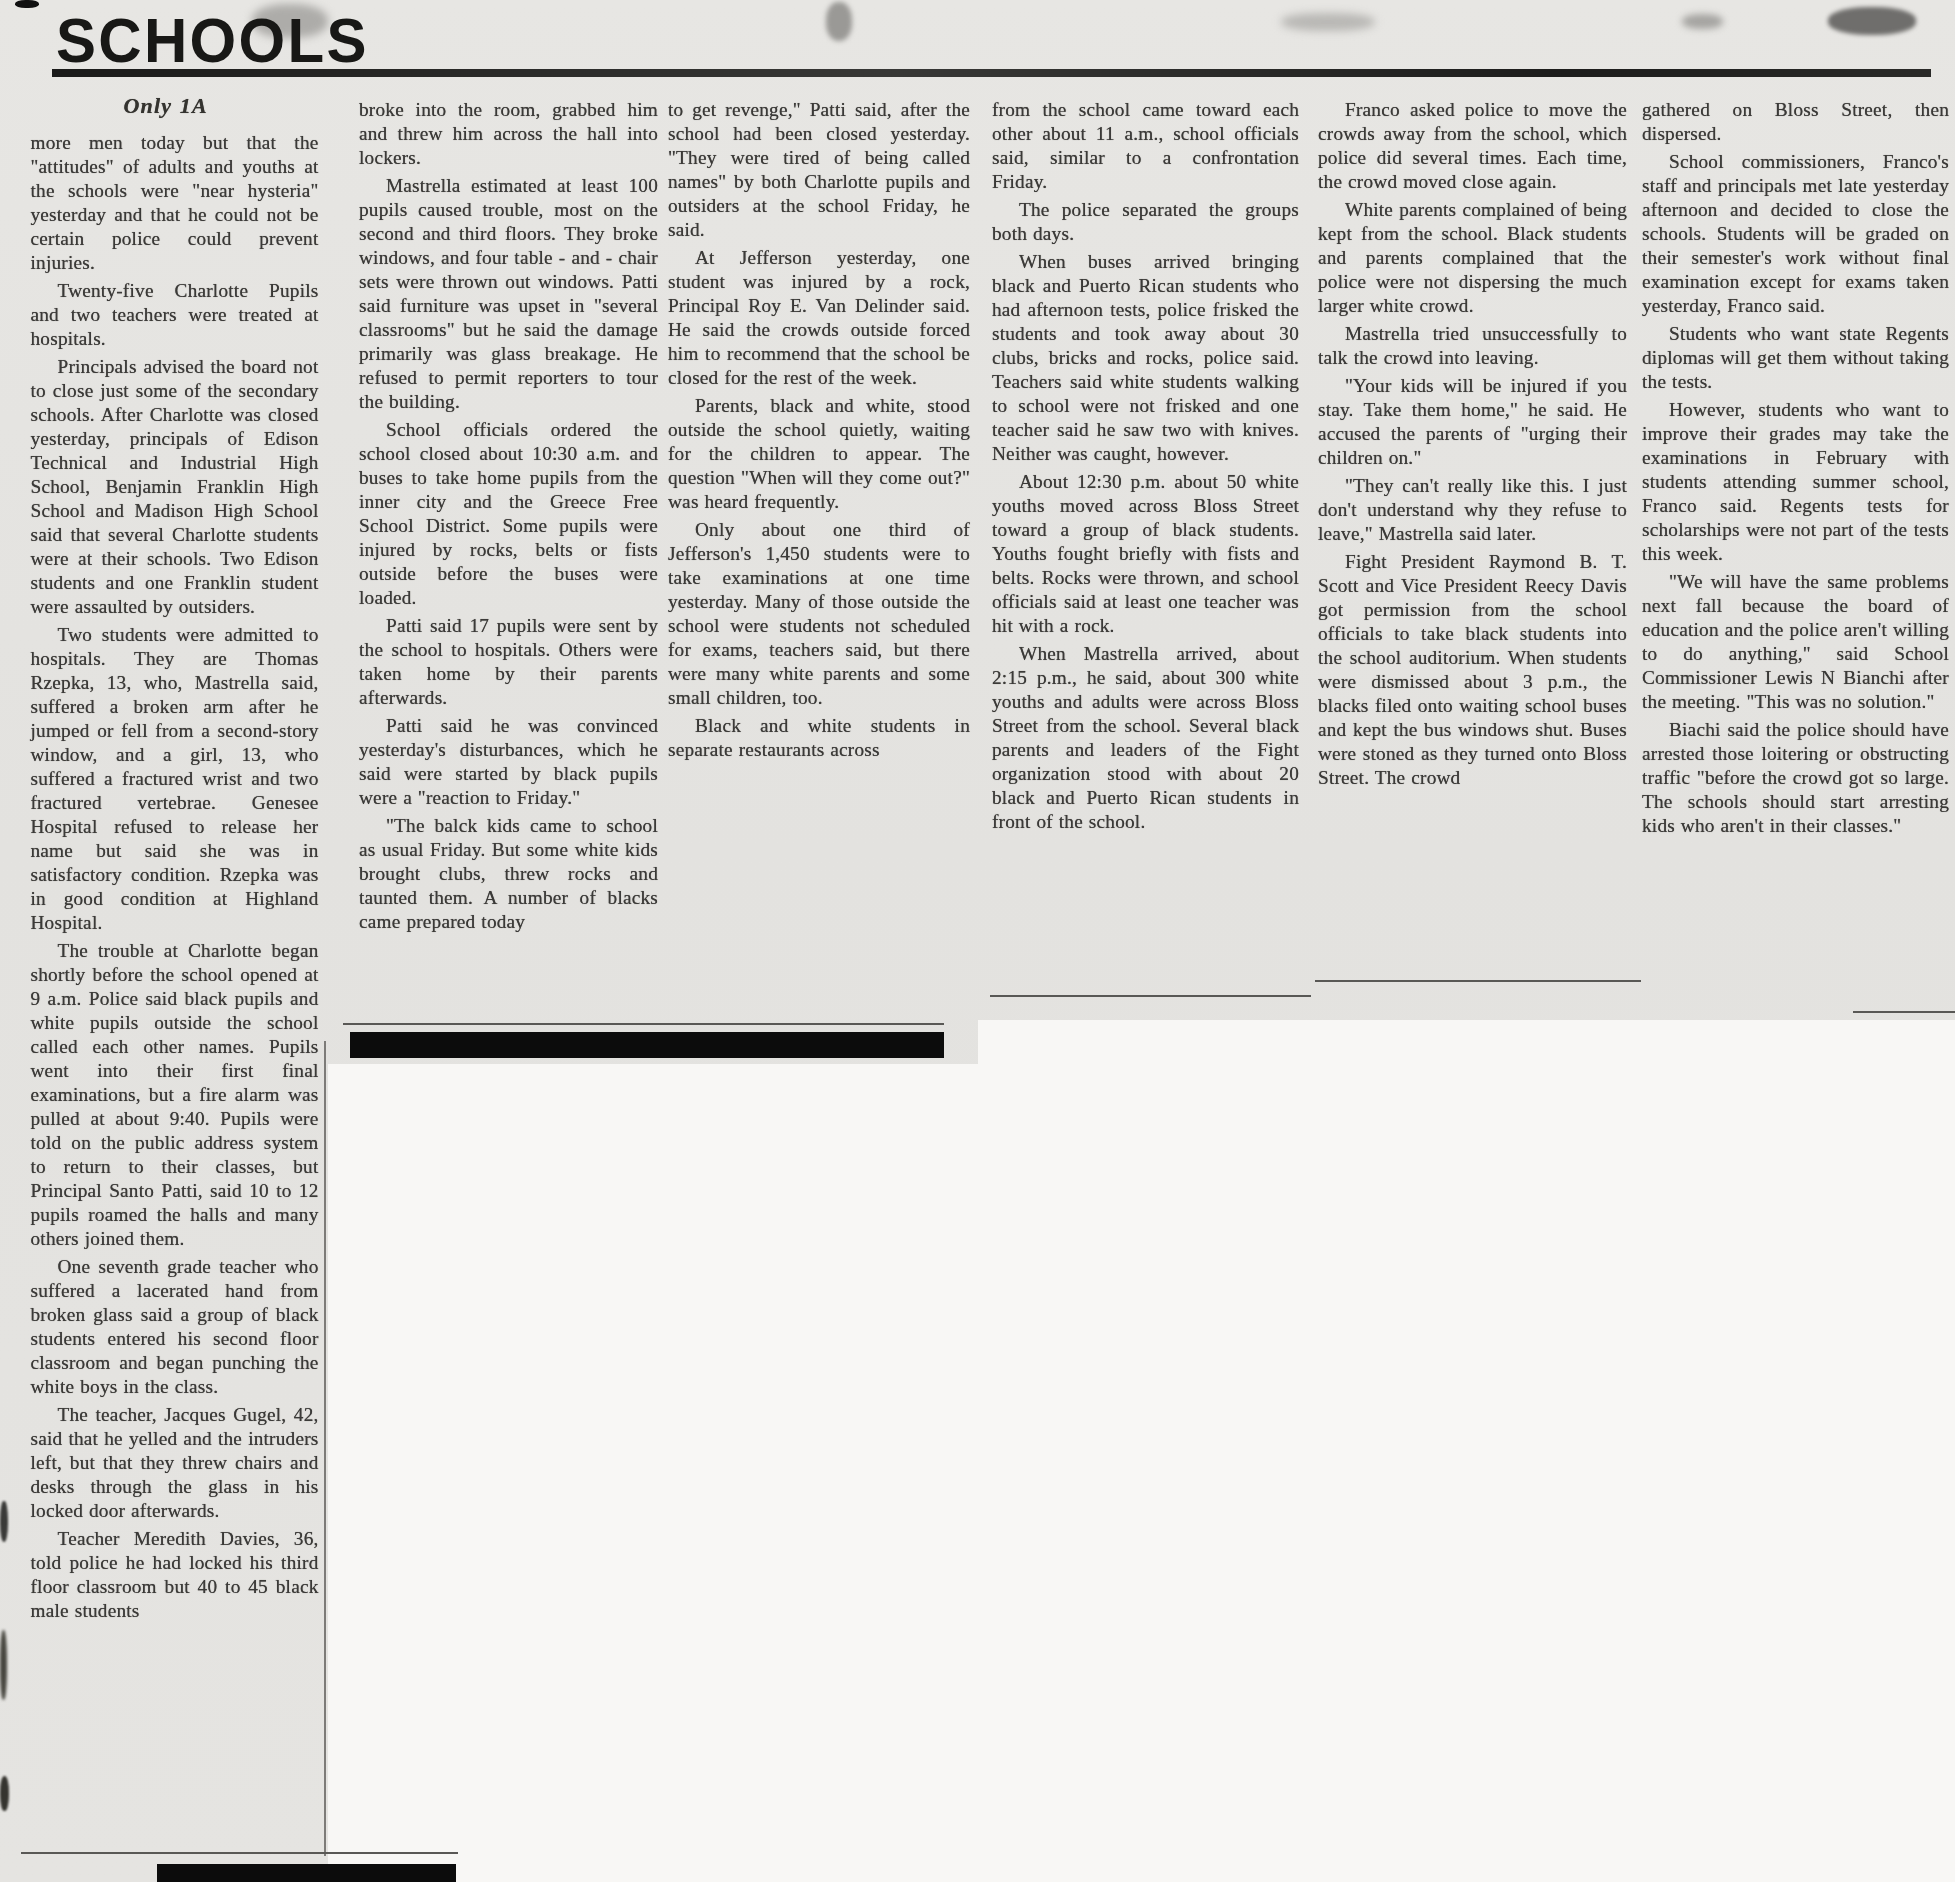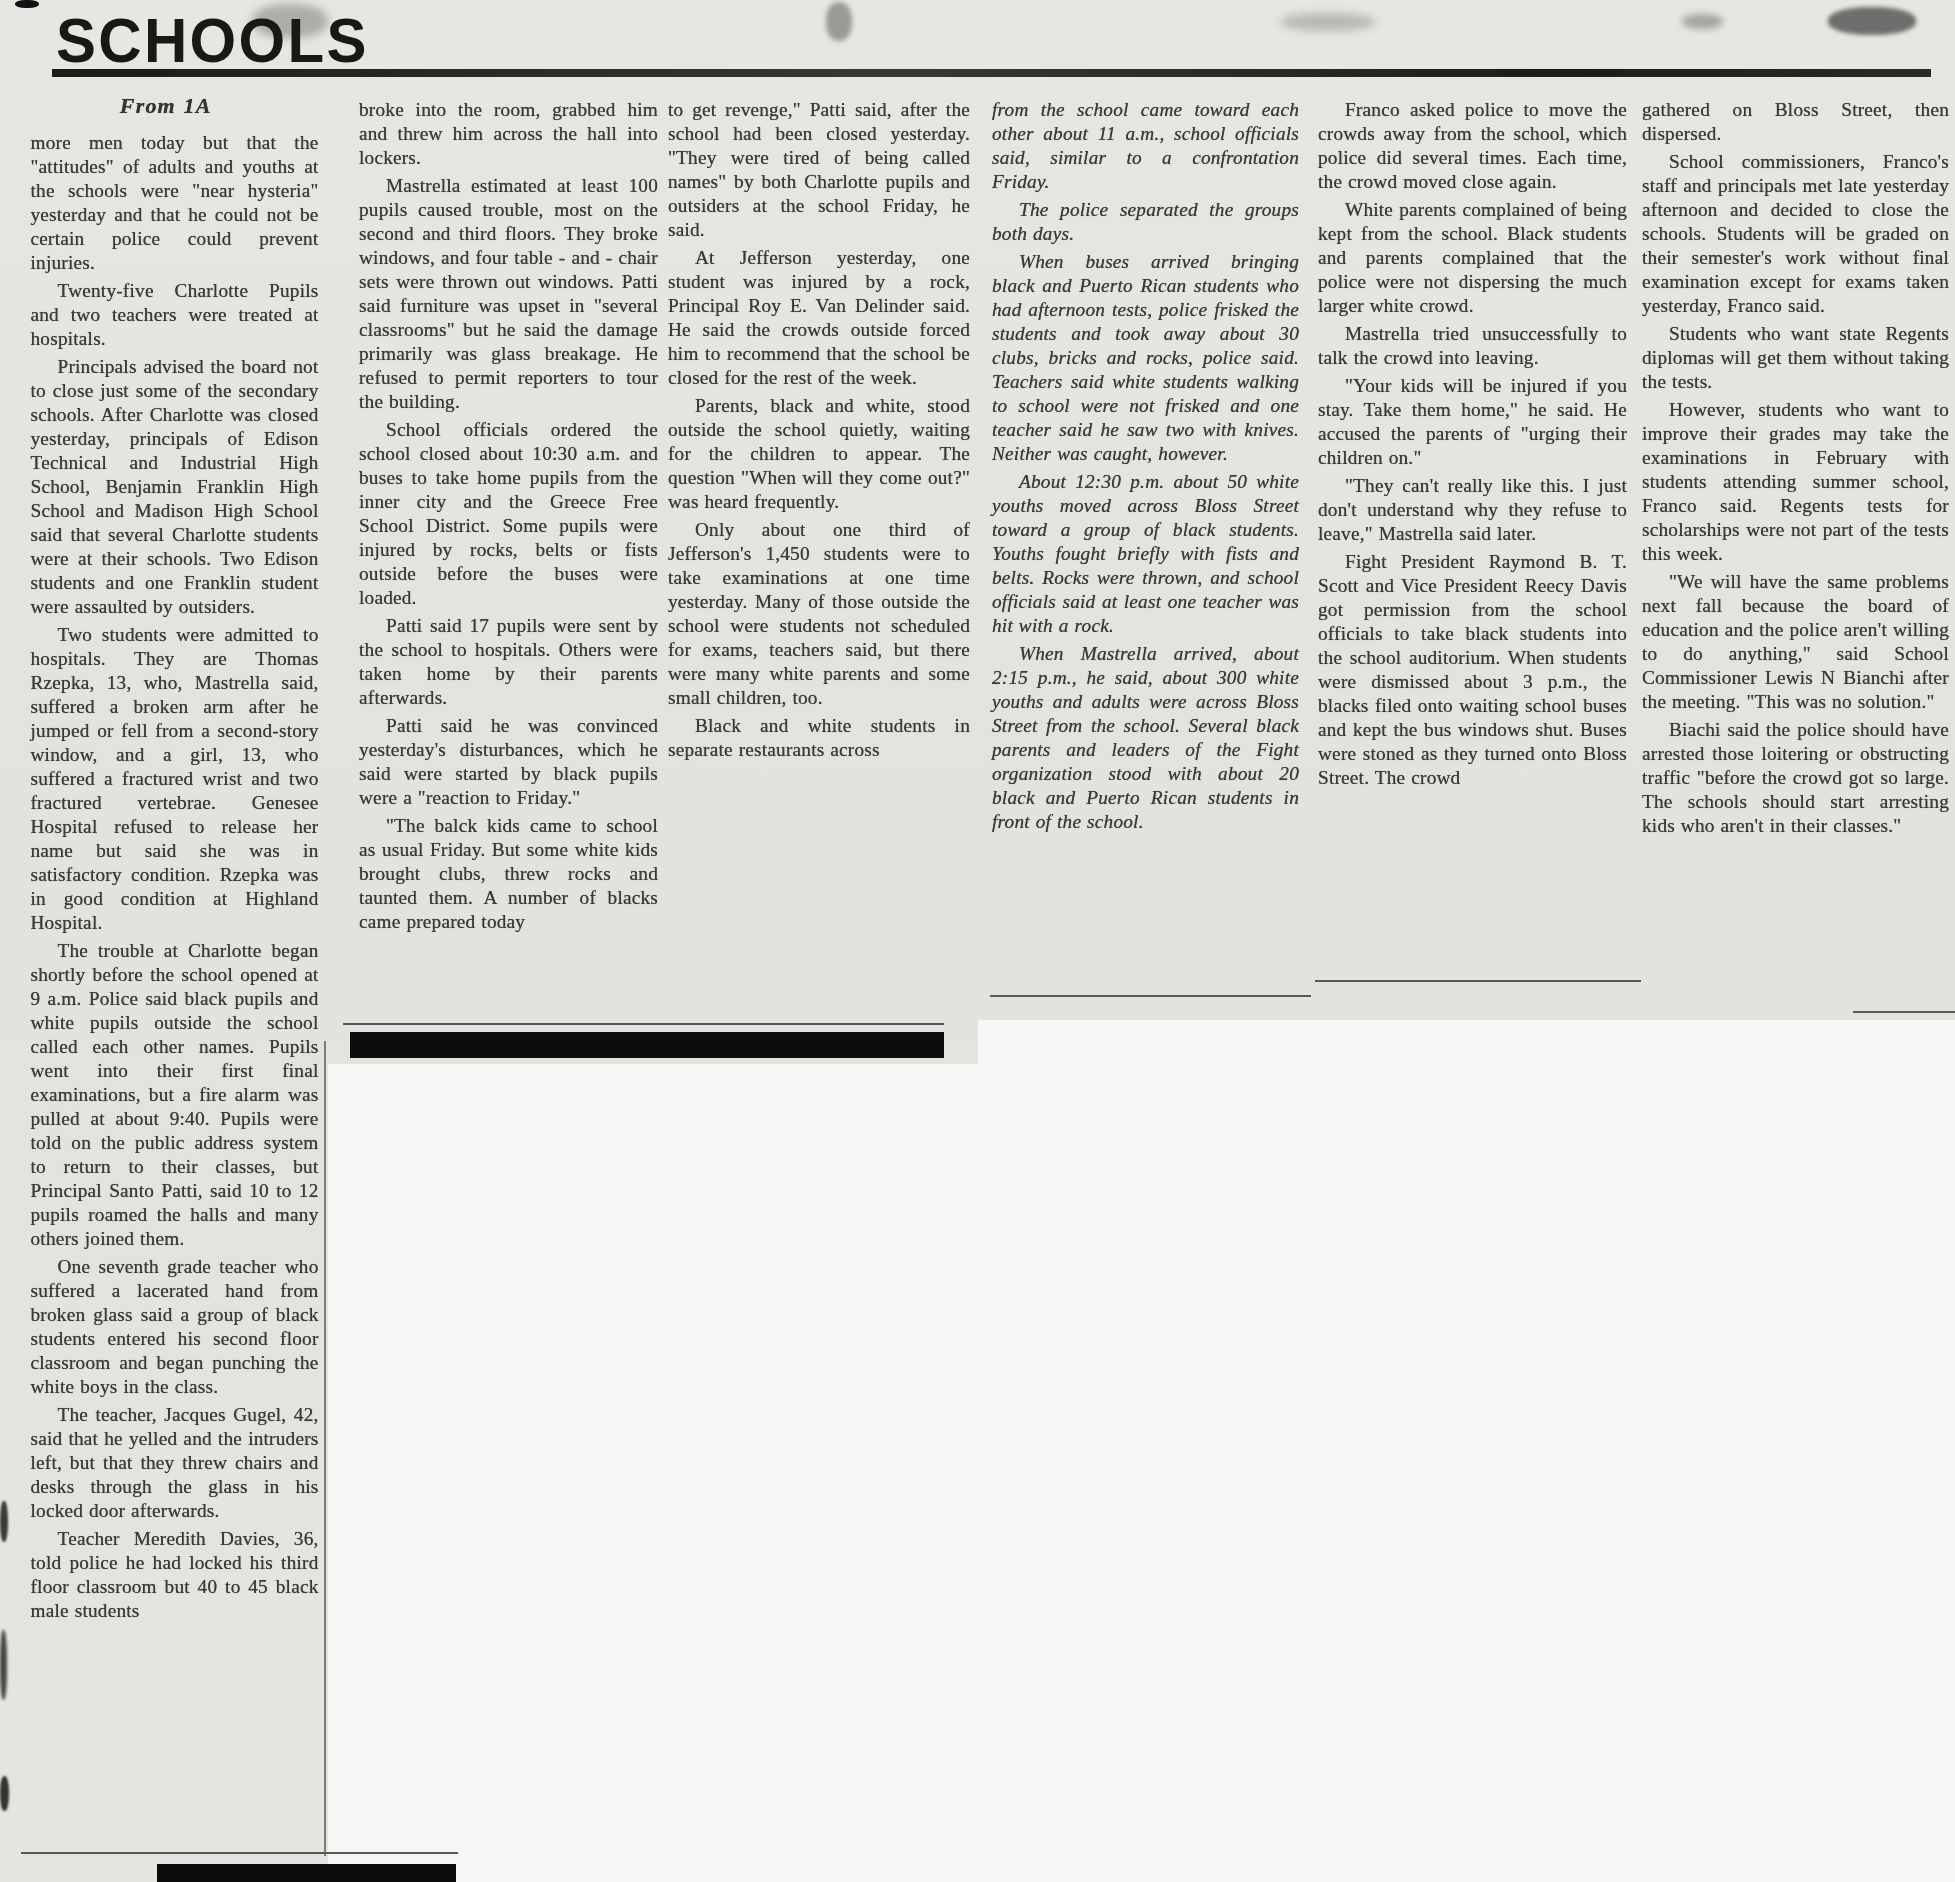--- a/index.html
+++ b/index.html
@@ -53,21 +53,21 @@
   <div class="artifact" style="left:1682px;top:14px;width:41px;height:15.2px;background:#a5a4a1;filter:blur(3.5px);"></div>
   <div class="artifact" style="left:1828px;top:7px;width:88px;height:28px;background:#6f6e6c;filter:blur(2.3px);"></div>
   <div class="artifact" style="left:0;top:1501px;width:8.2px;height:41px;background:#3a3a38;filter:blur(1.2px);"></div>
   <div class="artifact" style="left:0;top:1630px;width:7px;height:70px;background:#47463f;filter:blur(1.8px);"></div>
   <div class="artifact" style="left:0;top:1776px;width:9.4px;height:35px;background:#35342f;filter:blur(1.2px);"></div>
 
   <div class="headline">SCHOOLS</div>
   <div class="headline-rule"></div>
 
   <div class="column" style="left:30.5px;top:93px;width:288px;">
-    <div class="from-note">From 1A</div>
+    <div class="from-note">Only 1A</div>
   <p class="para cont">more men today but that the "attitudes" of adults and youths at the schools were "near hysteria" yesterday and that he could not be certain police could prevent injuries.</p>
       <p class="para">Twenty-five Charlotte Pupils and two teachers were treated at hospitals.</p>
       <p class="para">Principals advised the board not to close just some of the secondary schools. After Charlotte was closed yesterday, principals of Edison Technical and Industrial High School, Benjamin Franklin High School and Madison High School said that several Charlotte students were at their schools. Two Edison students and one Franklin student were assaulted by outsiders.</p>
       <p class="para">Two students were admitted to hospitals. They are Thomas Rzepka, 13, who, Mastrella said, suffered a broken arm after he jumped or fell from a second-story window, and a girl, 13, who suffered a fractured wrist and two fractured vertebrae. Genesee Hospital refused to release her name but said she was in satisfactory condition. Rzepka was in good condition at Highland Hospital.</p>
       <p class="para">The trouble at Charlotte began shortly before the school opened at 9 a.m. Police said black pupils and white pupils outside the school called each other names. Pupils went into their first final examinations, but a fire alarm was pulled at about 9:40. Pupils were told on the public address system to return to their classes, but Principal Santo Patti, said 10 to 12 pupils roamed the halls and many others joined them.</p>
       <p class="para">One seventh grade teacher who suffered a lacerated hand from broken glass said a group of black students entered his second floor classroom and began punching the white boys in the class.</p>
       <p class="para">The teacher, Jacques Gugel, 42, said that he yelled and the intruders left, but that they threw chairs and desks through the glass in his locked door afterwards.</p>
       <p class="para">Teacher Meredith Davies, 36, told police he had locked his third floor classroom but 40 to 45 black male students</p>
     </div>
   <div class="column" style="left:347px;top:98px;width:299px;margin-left:12px;">
@@ -78,21 +78,21 @@
       <p class="para">Patti said he was convinced yesterday's disturbances, which he said were started by black pupils were a "reaction to Friday."</p>
       <p class="para">"The balck kids came to school as usual Friday. But some white kids brought clubs, threw rocks and taunted them. A number of blacks came prepared today</p>
     </div>
   <div class="column" style="left:668px;top:98px;width:302px;">
       <p class="para cont">to get revenge," Patti said, after the school had been closed yesterday. "They were tired of being called names" by both Charlotte pupils and outsiders at the school Friday, he said.</p>
       <p class="para">At Jefferson yesterday, one student was injured by a rock, Principal Roy E. Van Delinder said. He said the crowds outside forced him to recommend that the school be closed for the rest of the week.</p>
       <p class="para">Parents, black and white, stood outside the school quietly, waiting for the children to appear. The question "When will they come out?" was heard frequently.</p>
       <p class="para">Only about one third of Jefferson's 1,450 students were to take examinations at one time yesterday. Many of those outside the school were students not scheduled for exams, teachers said, but there were many white parents and some small children, too.</p>
       <p class="para">Black and white students in separate restaurants across</p>
     </div>
-  <div class="column" style="left:992px;top:98px;width:307px;font-style:italic;">
+  <div class="column" style="left:992px;top:98px;width:307px;">
       <p class="para cont">from the school came toward each other about 11 a.m., school officials said, similar to a confrontation Friday.</p>
       <p class="para">The police separated the groups both days.</p>
       <p class="para">When buses arrived bringing black and Puerto Rican students who had afternoon tests, police frisked the students and took away about 30 clubs, bricks and rocks, police said. Teachers said white students walking to school were not frisked and one teacher said he saw two with knives. Neither was caught, however.</p>
       <p class="para">About 12:30 p.m. about 50 white youths moved across Bloss Street toward a group of black students. Youths fought briefly with fists and belts. Rocks were thrown, and school officials said at least one teacher was hit with a rock.</p>
       <p class="para">When Mastrella arrived, about 2:15 p.m., he said, about 300 white youths and adults were across Bloss Street from the school. Several black parents and leaders of the Fight organization stood with about 20 black and Puerto Rican students in front of the school.</p>
     </div>
   <div class="column" style="left:1318px;top:98px;width:309px;">
       <p class="para">Franco asked police to move the crowds away from the school, which police did several times. Each time, the crowd moved close again.</p>
       <p class="para">White parents complained of being kept from the school. Black students and parents complained that the police were not dispersing the much larger white crowd.</p>
       <p class="para">Mastrella tried unsuccessfully to talk the crowd into leaving.</p>

